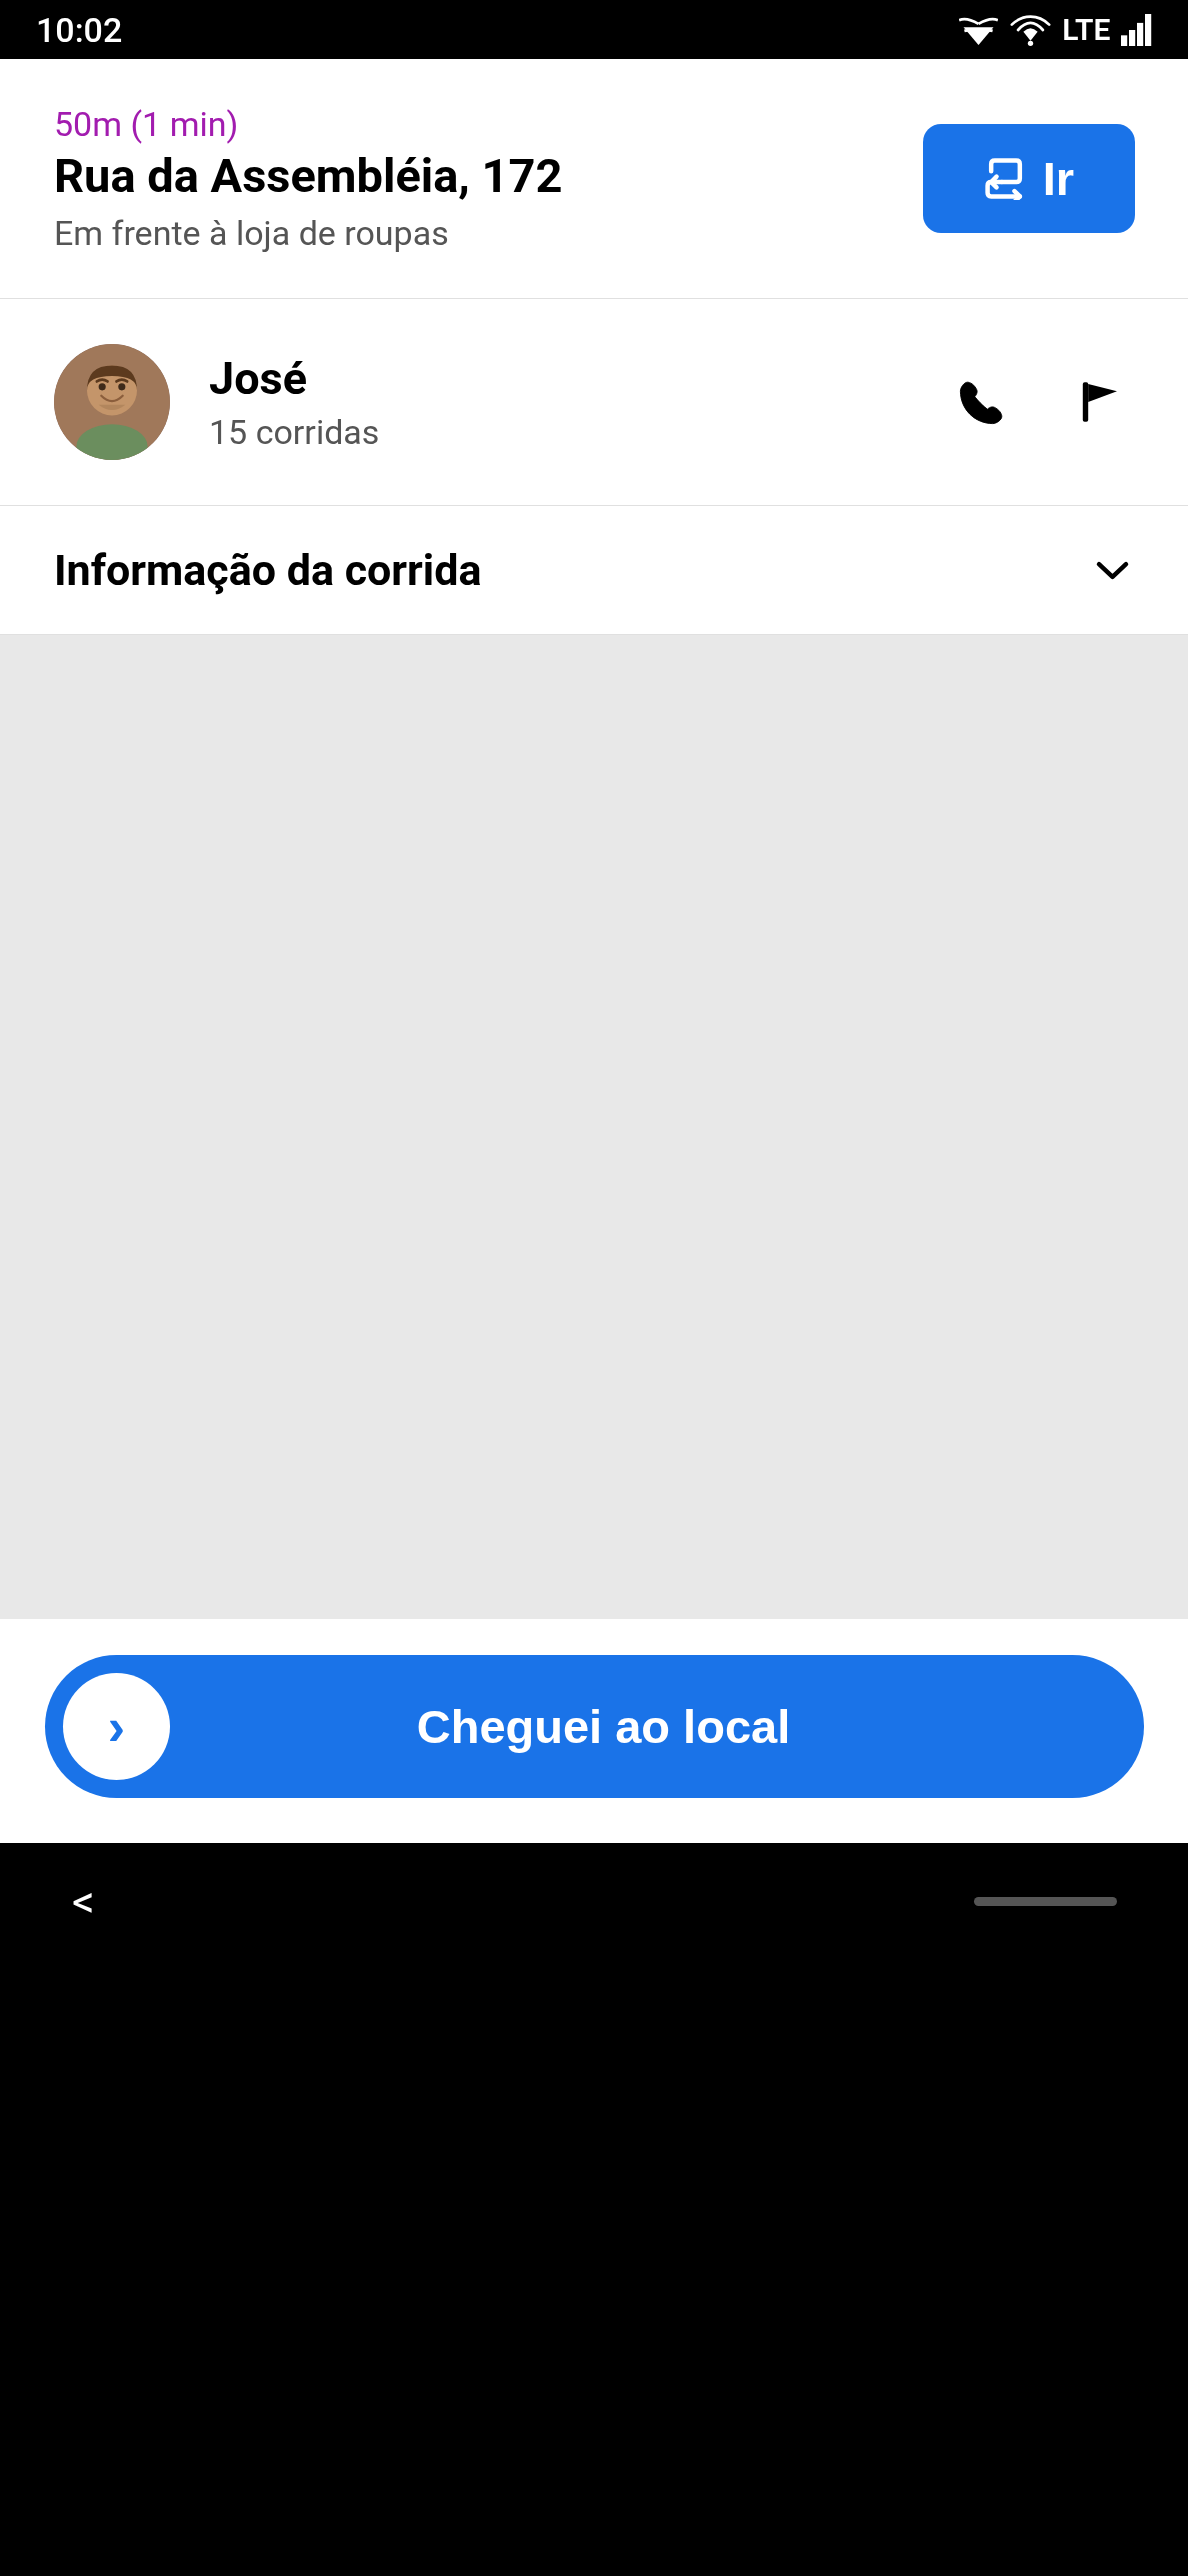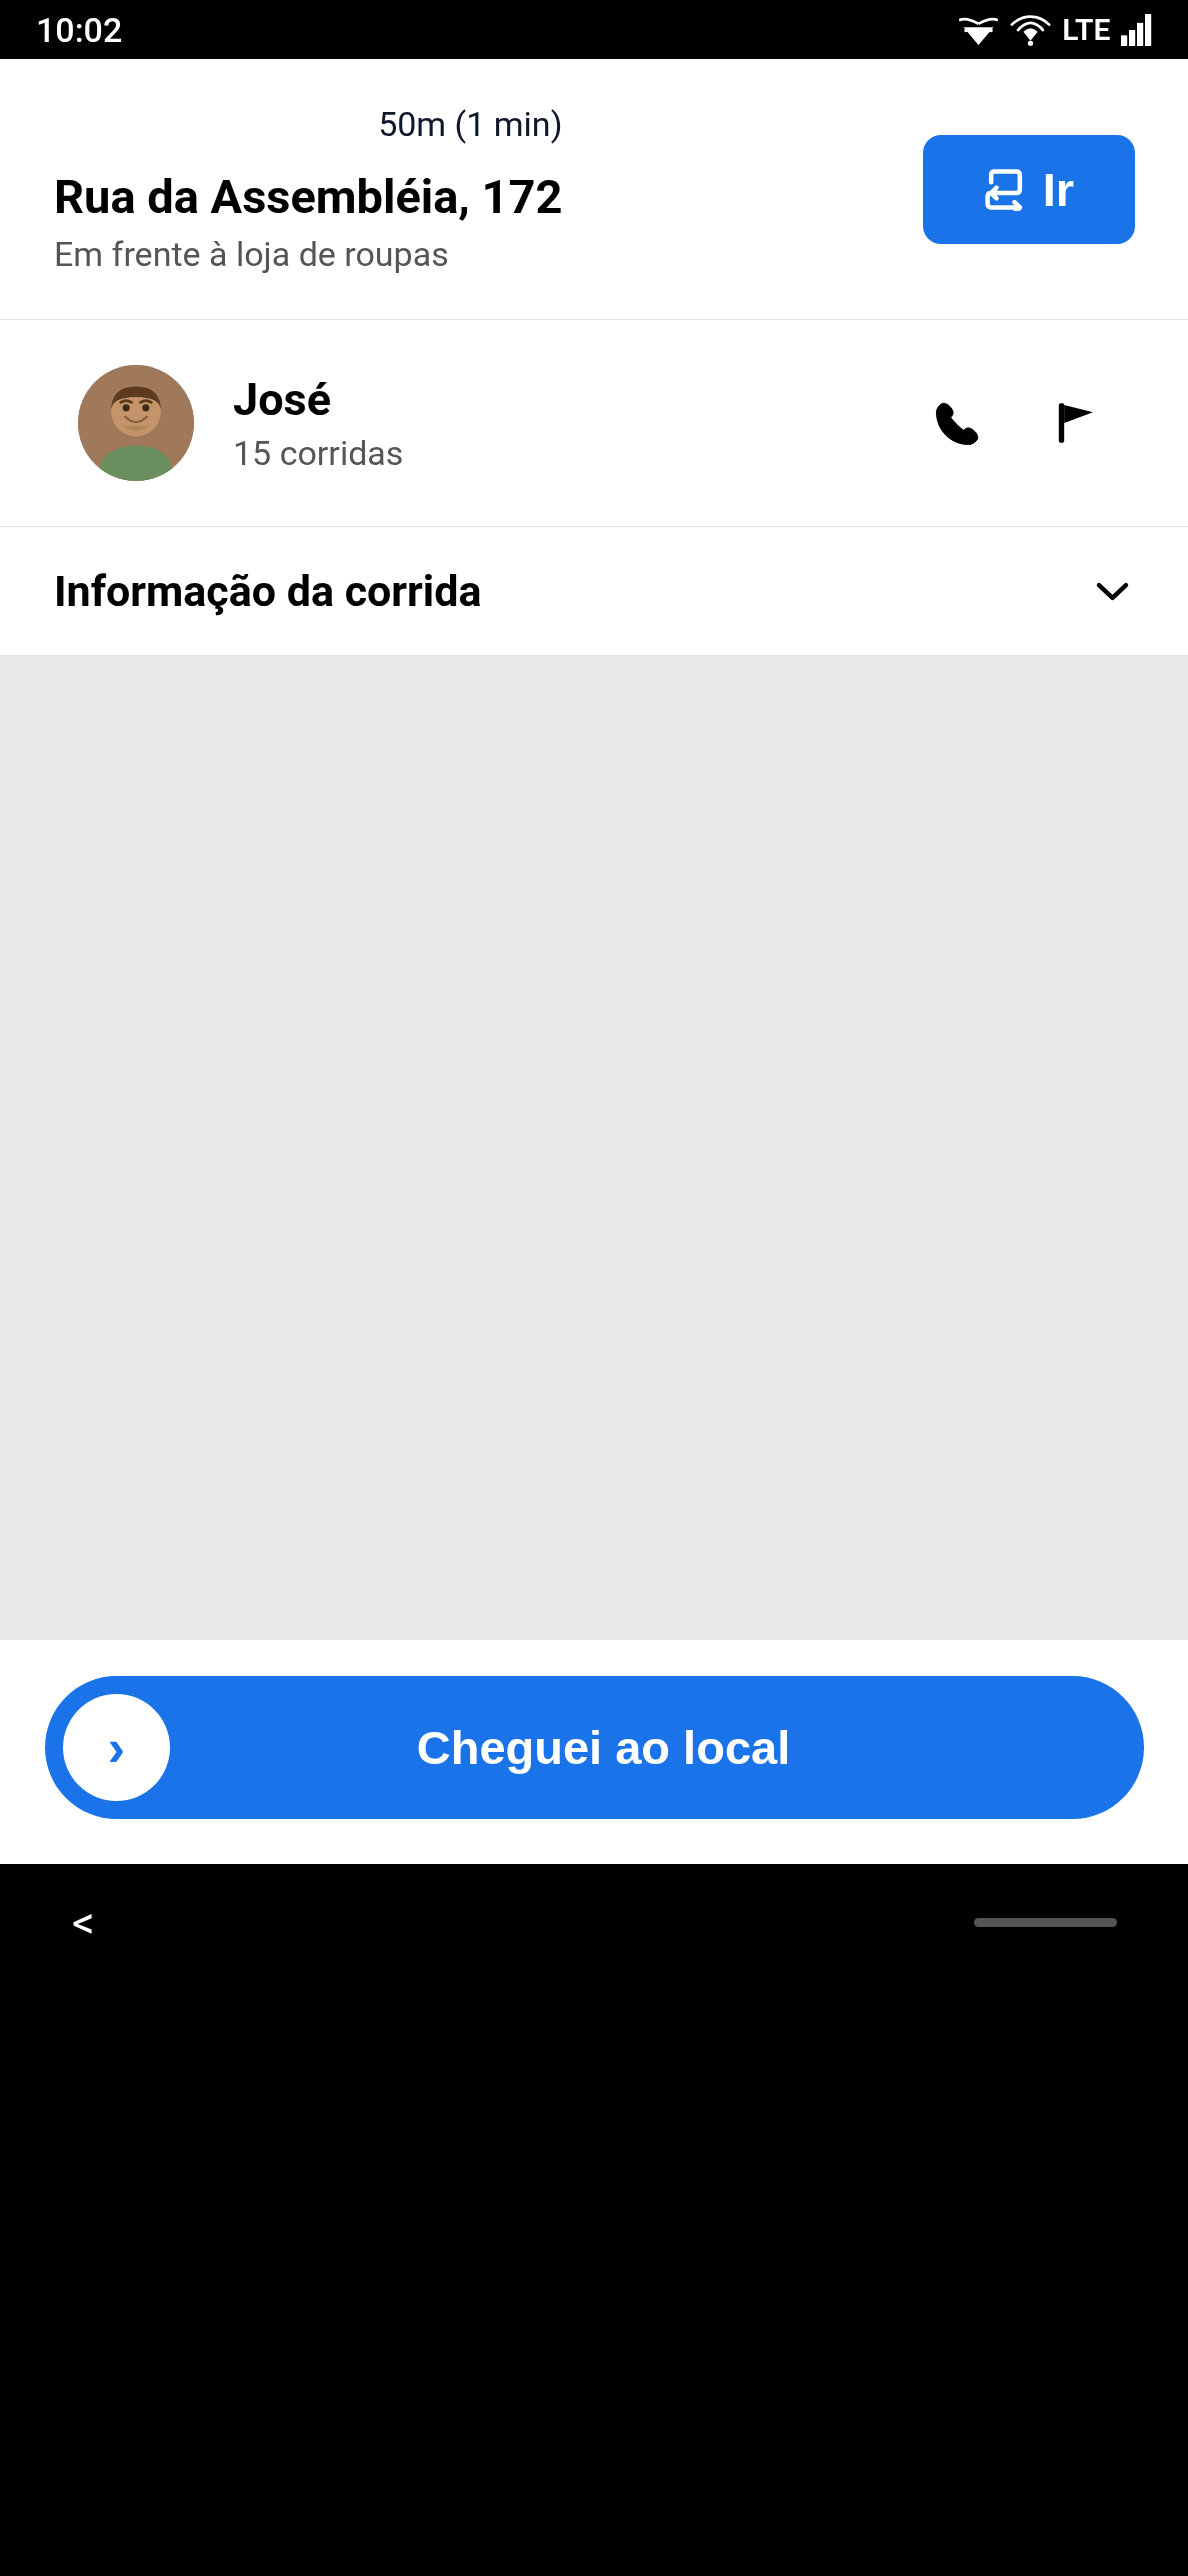--- a/index.html
+++ b/index.html
@@ -95,23 +95,22 @@
       background: #fff;
       border-bottom: 0.9px solid #e0e0e0;
     }
 
     .address-info {
       flex: 1;
     }
 
     .distance-time {
       font-size: 34px;
-      color: #0f172a;
-      margin-bottom: 25px;
-      text-align: center;
+      color: #a21caf;
+      margin-bottom: 4px;
     }
 
     .street-name {
       font-size: 47px;
       font-weight: 700;
       color: #000;
       margin-bottom: 9px;
       line-height: 1.2;
     }
 
@@ -142,21 +141,21 @@
     .go-button-label {
       font-size: 47px;
       font-weight: 700;
       color: #fff;
     }
 
     
     .rider-section {
       display: flex;
       align-items: center;
-      padding: 45px 78px;
+      padding: 45px 54px;
       background: #fff;
       border-bottom: 0.9px solid #e0e0e0;
     }
 
     .rider-avatar {
       width: 116px;
       height: 116px;
       border-radius: 50%;
       overflow: hidden;
       flex-shrink: 0;

